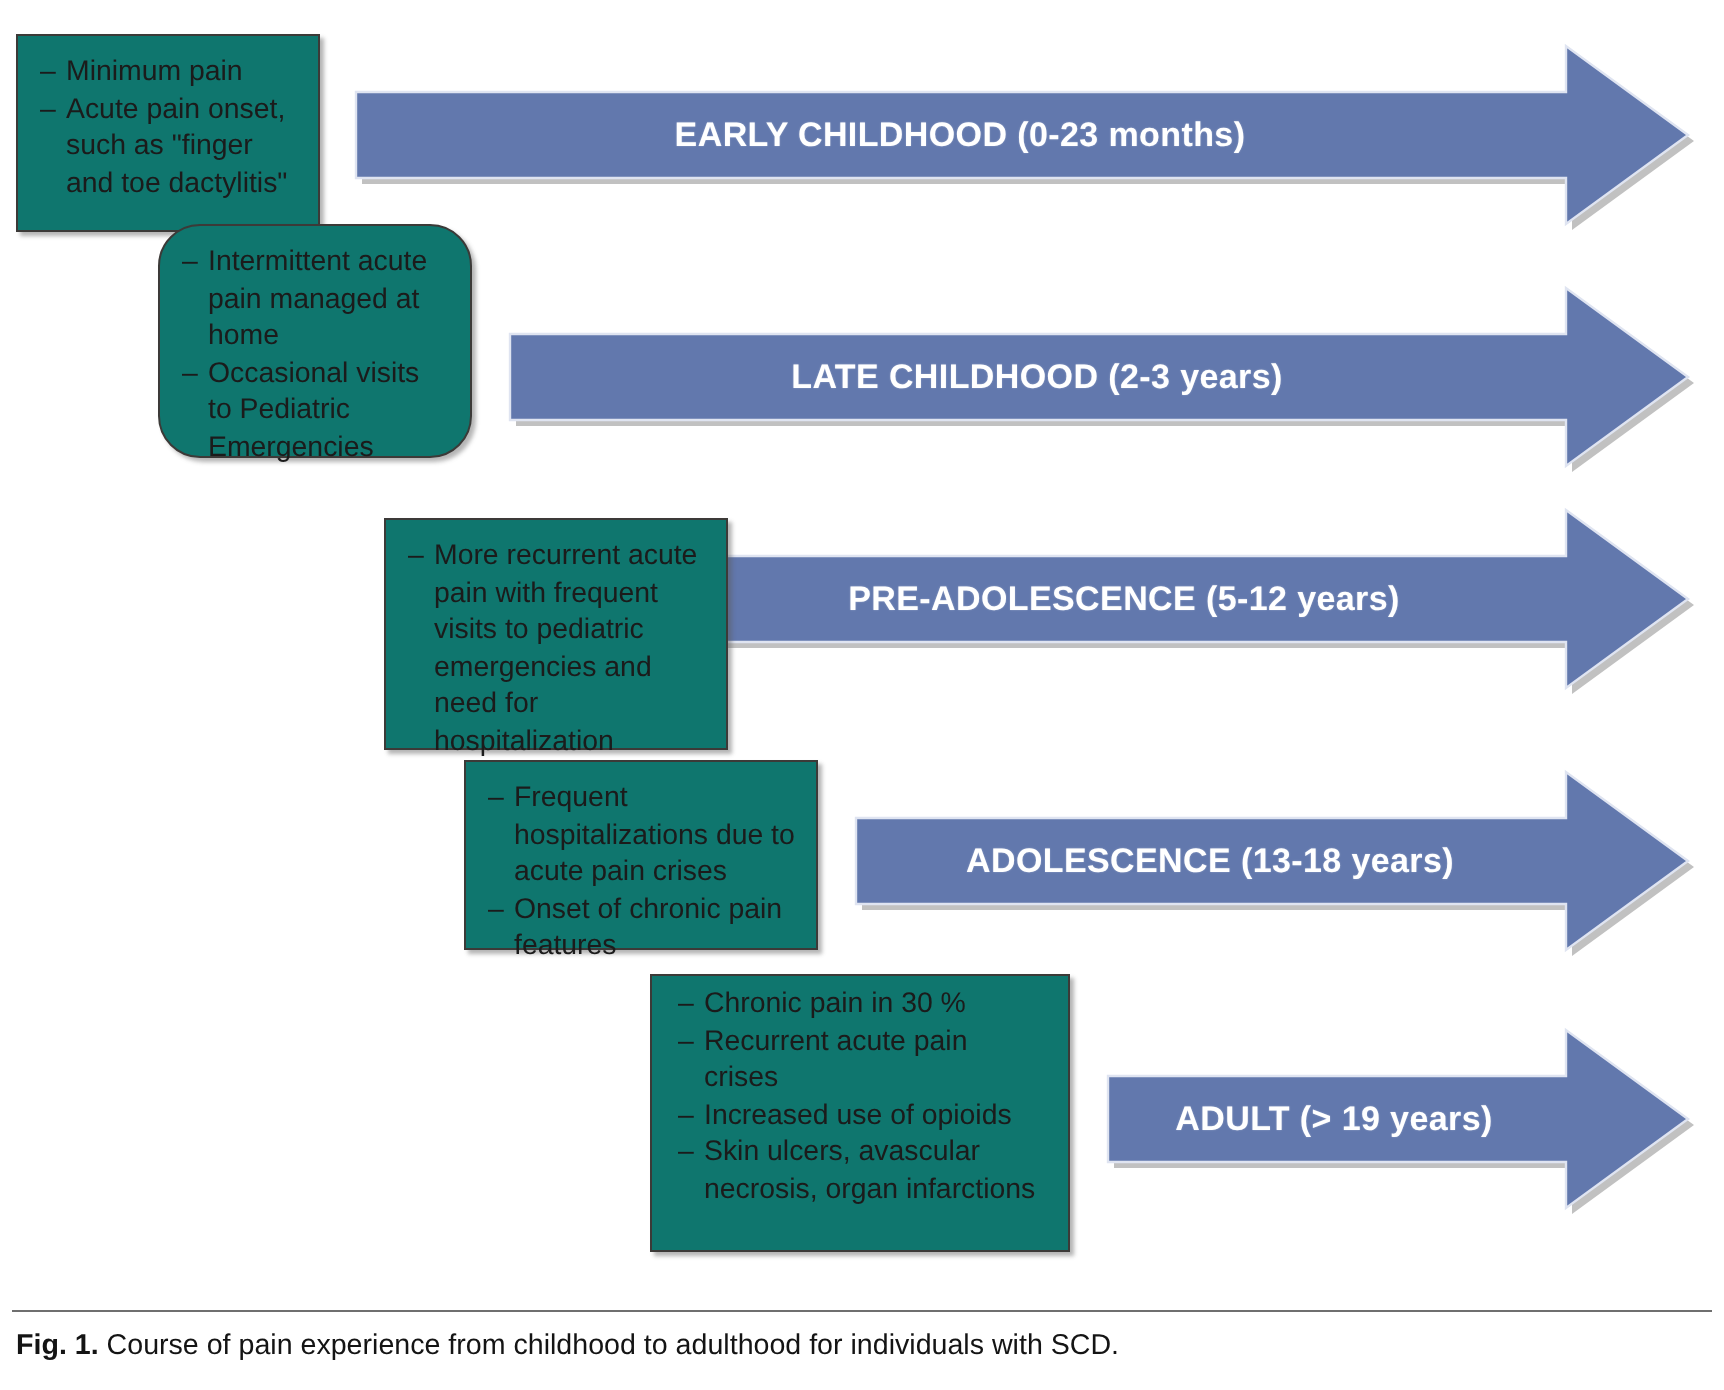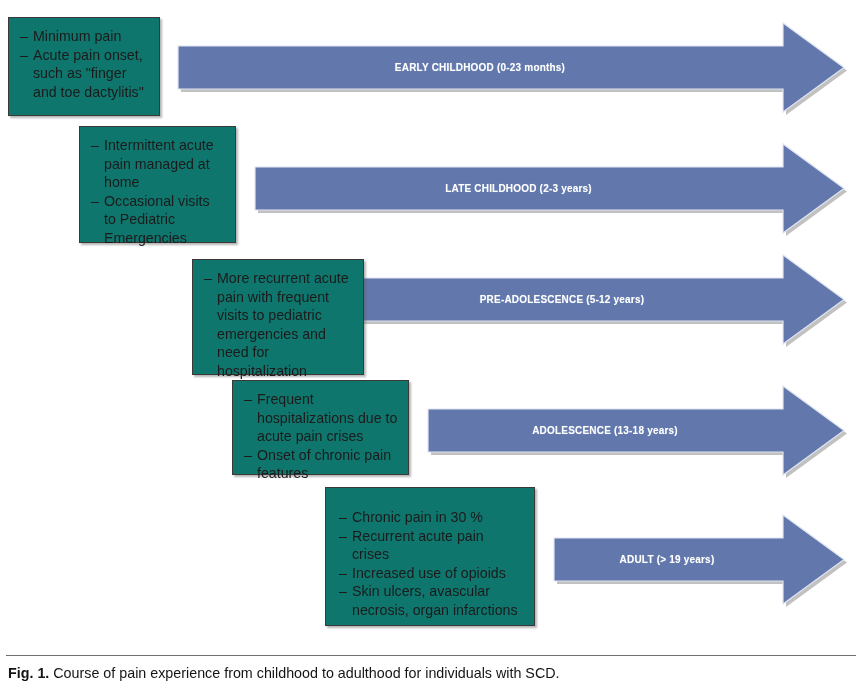--- a/index.html
+++ b/index.html
@@ -39,21 +39,21 @@
     position: absolute;
     left: 0;
     right: 62px;
     top: 0;
     bottom: 0;
     display: flex;
     align-items: center;
     justify-content: center;
     color: #ffffff;
     font-weight: bold;
-    font-size: 10px;
+    font-size: 17px;
     letter-spacing: 0.2px;
     white-space: nowrap;
     text-shadow: 0 0 1px rgba(255,255,255,0.35);
     pointer-events: none;
   }
 
   
   .txtbox {
     position: absolute;
     box-sizing: border-box;
@@ -148,41 +148,41 @@
     <div class="arrow-label" style="right:64px;">ADULT (&gt; 19 years)</div>
   </div>
 
   <div class="txtbox" style="left:8px; top:17px; width:152px; height:99px;">
     <ul>
       <li>Minimum pain</li>
       <li>Acute pain onset, such as "finger and toe dactylitis"</li>
     </ul>
   </div>
 
-  <div class="txtbox" style="left:79px; top:126px; width:157px; height:117px;">
+  <div class="txtbox" style="left:79px; top:112px; width:157px; height:117px;border-radius:21px;">
     <ul>
       <li>Intermittent acute pain managed at home</li>
       <li>Occasional visits to Pediatric Emergencies</li>
     </ul>
   </div>
 
   <div class="txtbox" style="left:148px; top:259px; width:172px; height:116px;margin-left:44px;">
     <ul>
       <li>More recurrent acute pain with frequent visits to pediatric emergencies and need for hospitalization</li>
     </ul>
   </div>
 
   <div class="txtbox" style="left:232px; top:380px; width:177px; height:95px;">
     <ul>
       <li>Frequent hospitalizations due to acute pain crises</li>
       <li>Onset of chronic pain features</li>
     </ul>
   </div>
 
-  <div class="txtbox" style="left:325px; top:487px; width:210px; height:139px; padding-top:20px; padding-left:13px;">
+  <div class="txtbox" style="left:325px; top:487px; width:210px; height:139px; padding-top:5px; padding-left:13px;">
     <ul>
       <li>Chronic pain in 30 %</li>
       <li>Recurrent acute pain crises</li>
       <li>Increased use of opioids</li>
       <li>Skin ulcers, avascular necrosis, organ infarctions</li>
     </ul>
   </div>
 
   <div id="caption-rule"></div>
   <div id="caption">

